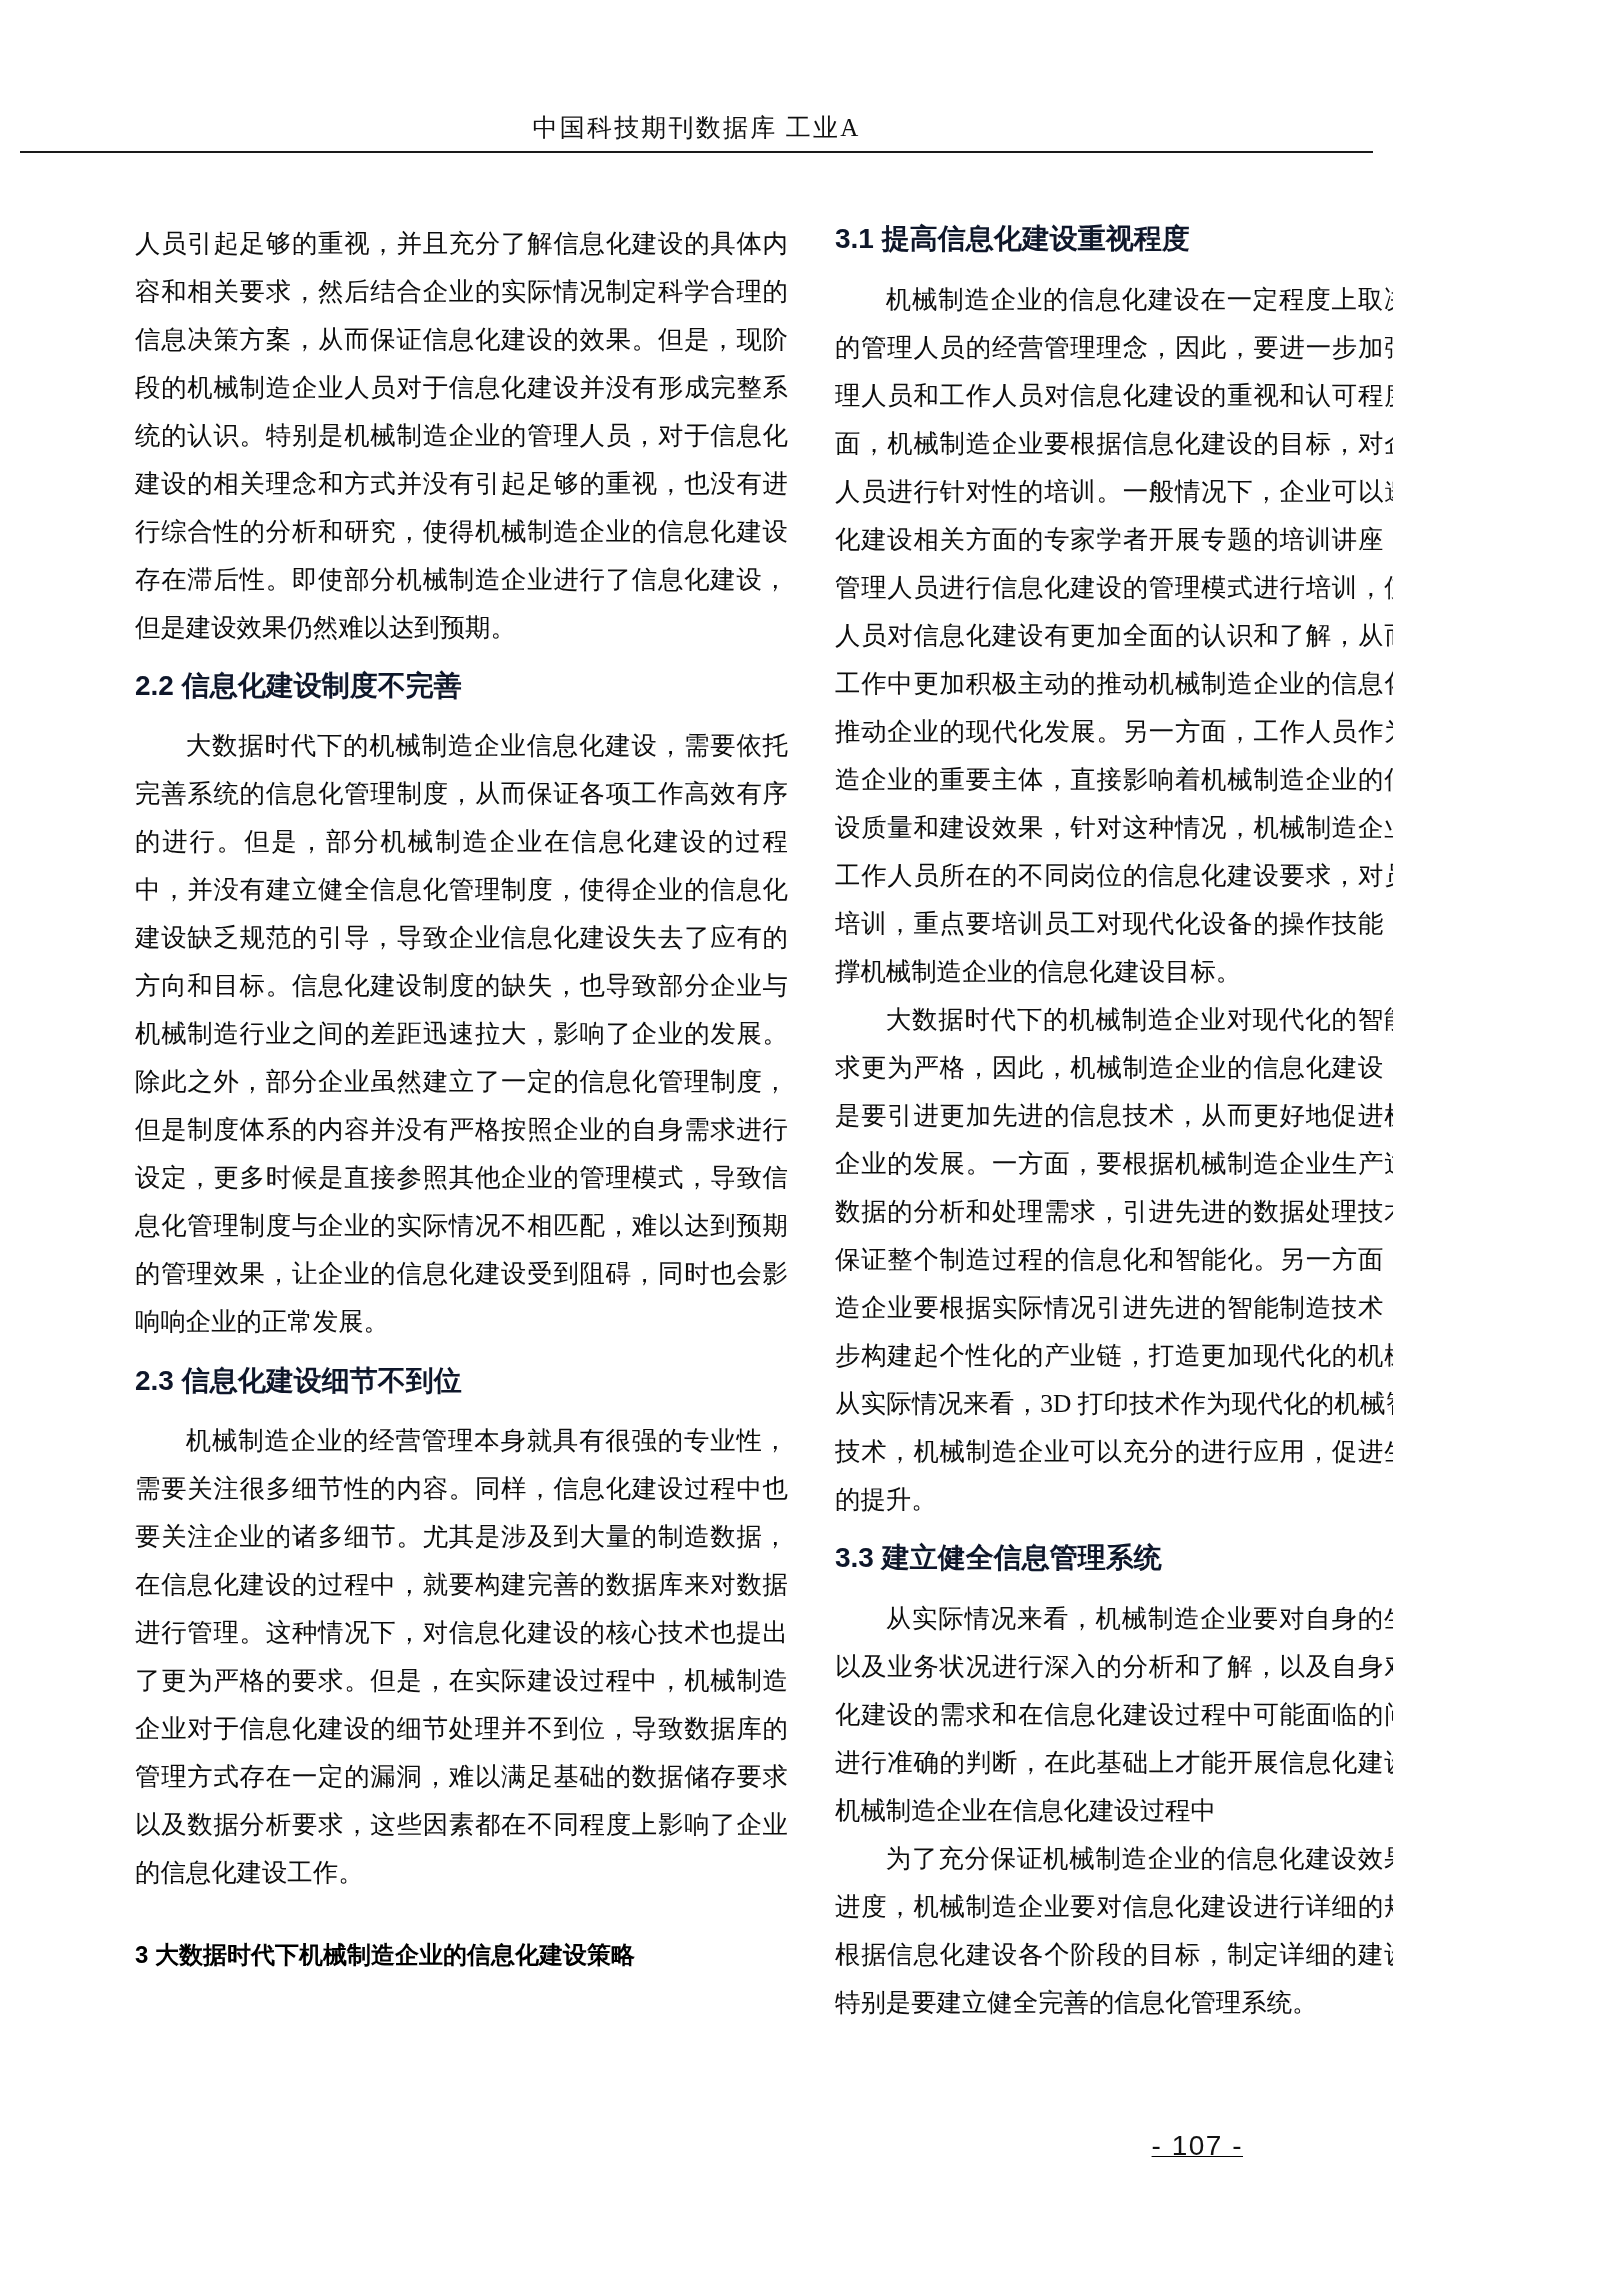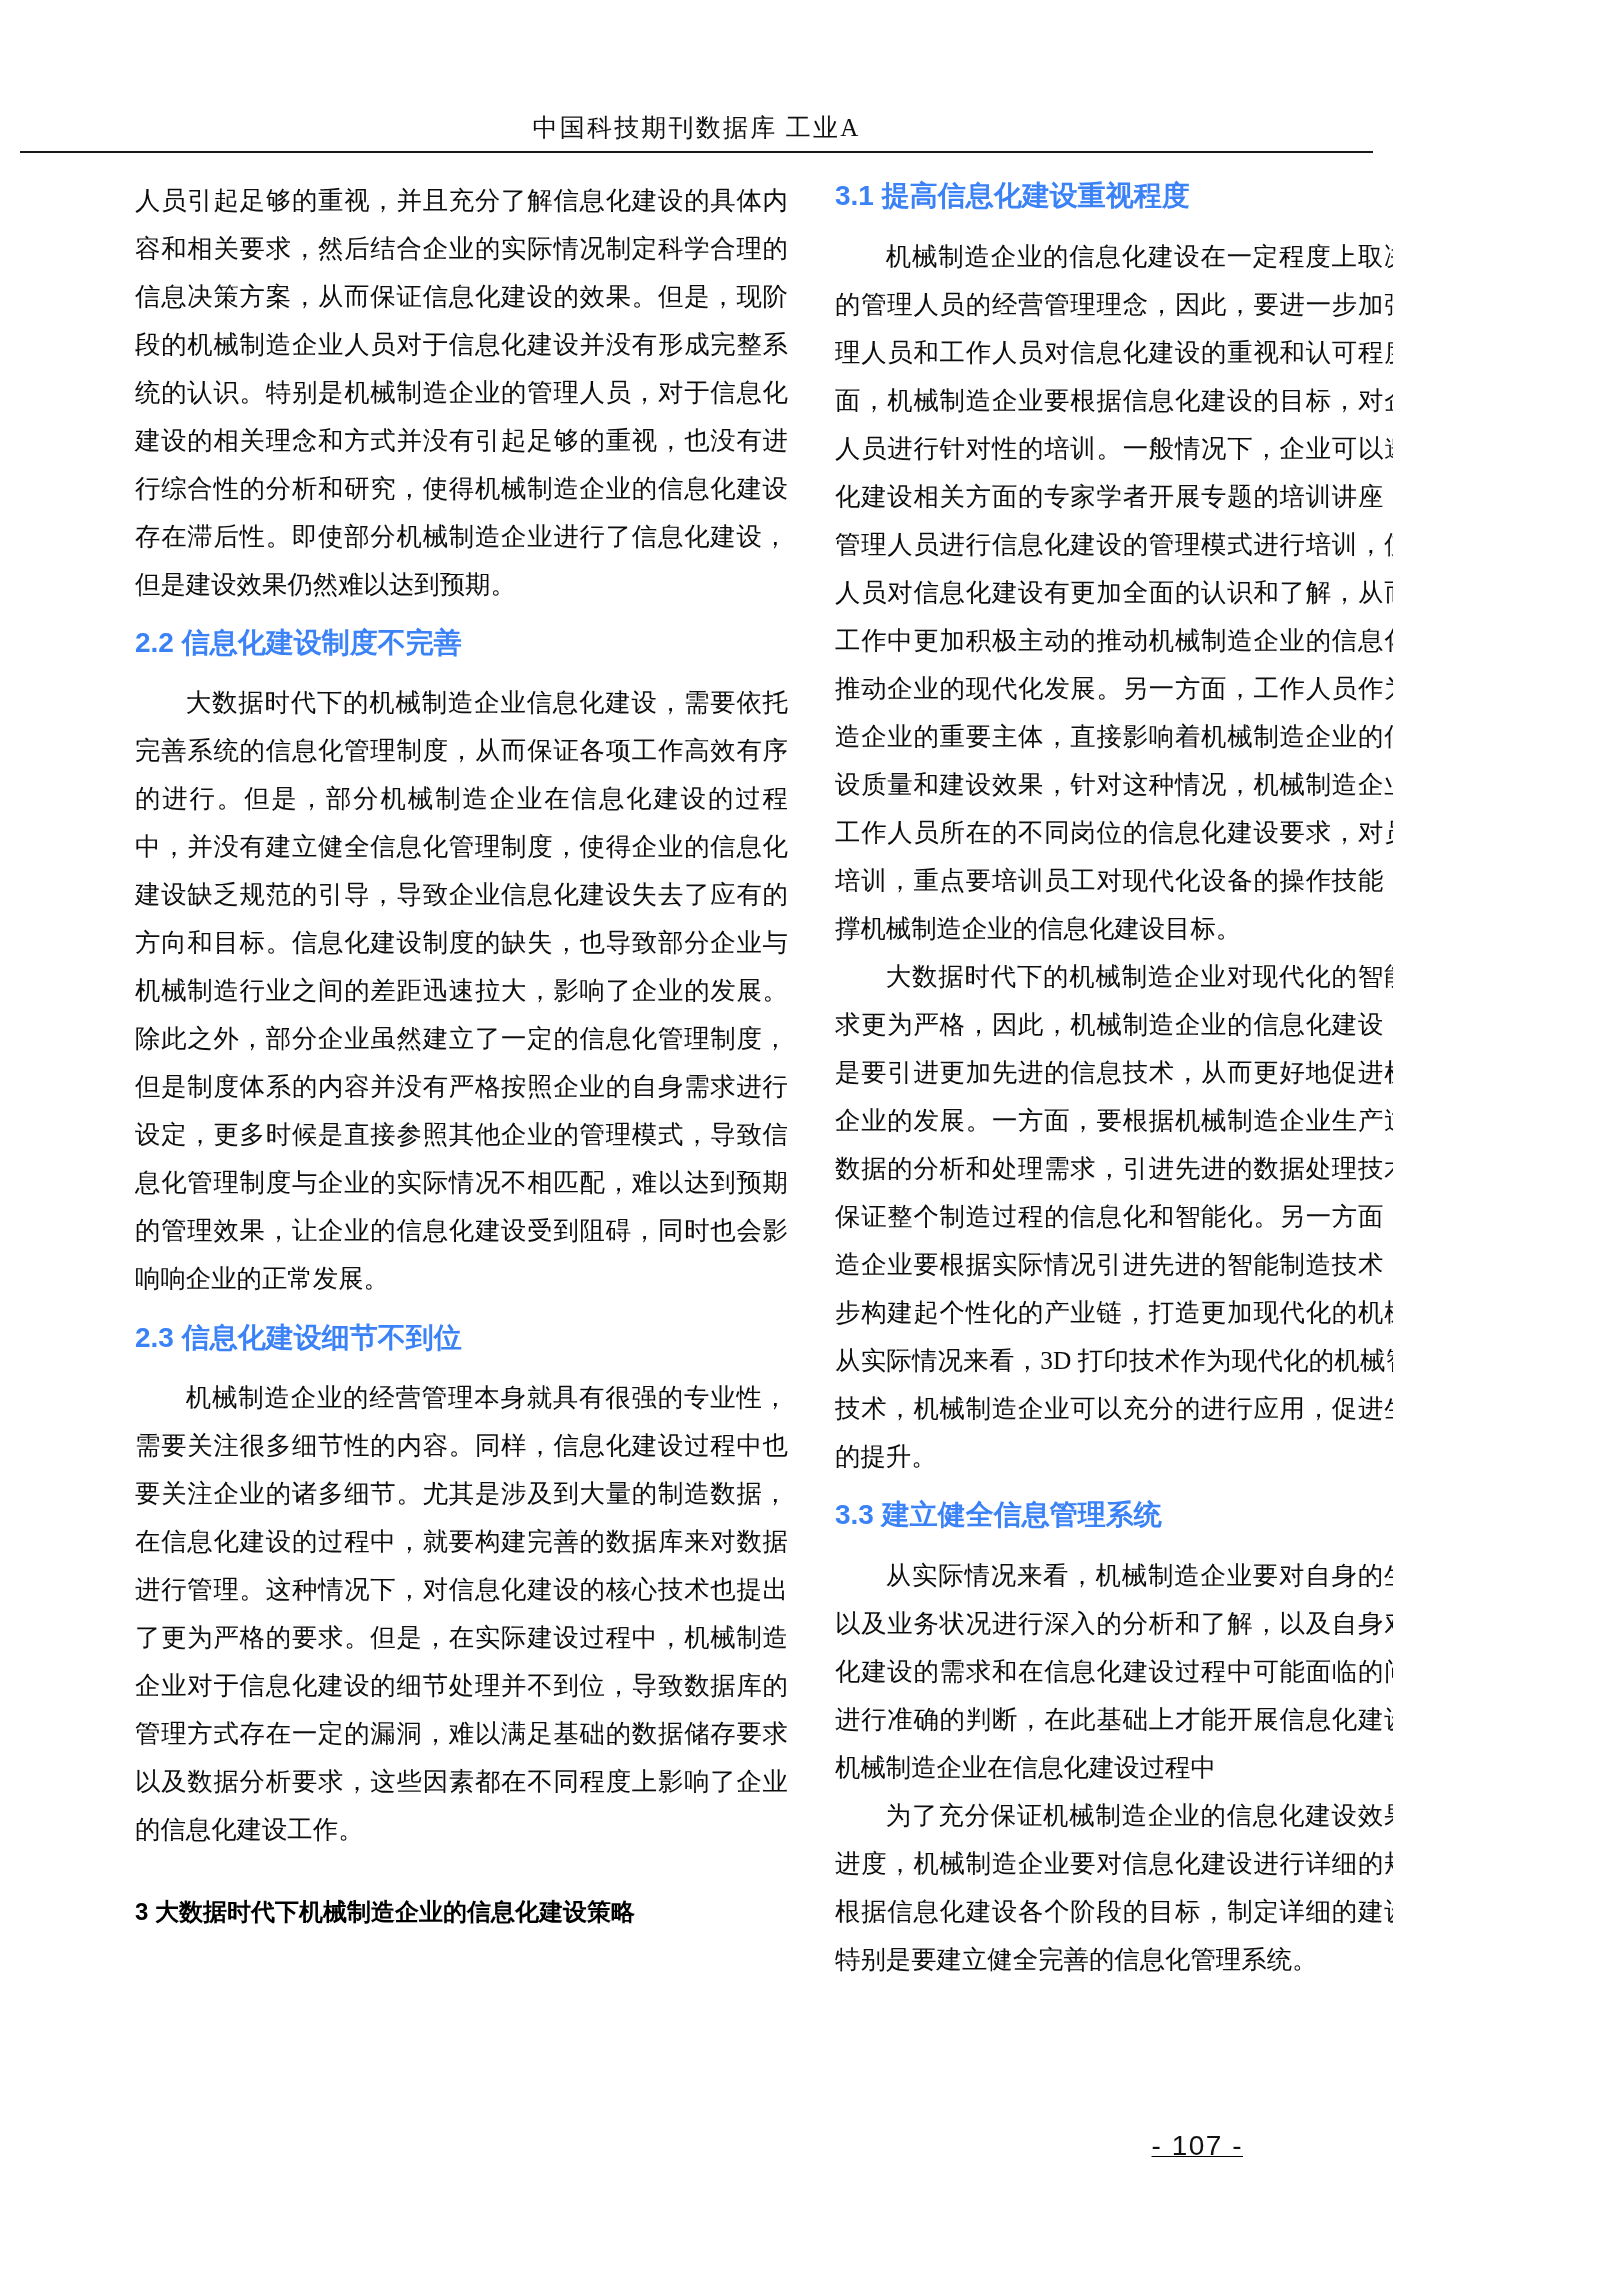--- a/index.html
+++ b/index.html
@@ -31,21 +31,21 @@
   }
   .header-rule {
     width: 1353px;
     margin: 9px auto 0 auto;
     border-top: 2.2px solid #1a1a1a;
     height: 0;
   }
   .columns {
     display: flex;
     justify-content: space-between;
-    margin: 23px 135px 0 135px;
+    margin: 66px 135px 0 135px;
     width: 1353px;
   }
   .column {
     width: 653px;
     text-align: justify;
   }
   .column p {
     margin: 0;
     font-size: 25.4px;
     line-height: 48px;
@@ -55,21 +55,21 @@
   }
   .column p.continuation {
     text-indent: 0;
   }
   .subheading {
     margin: 19.4px 0 19.4px 0;
     font-family: "Liberation Sans", "DejaVu Sans", sans-serif;
     font-weight: 700;
     font-size: 28px;
     line-height: 1.15;
-    color: #3b82f6;
+    color: #0f172a;
     text-align: left;
   }
   .column .subheading:first-child {
     margin-top: 4.5px;
   }
   .mainheading {
     margin: 25.4px 0 0 0;
     font-family: "Liberation Sans", "DejaVu Sans", sans-serif;
     font-weight: 700;
     font-size: 24px;

